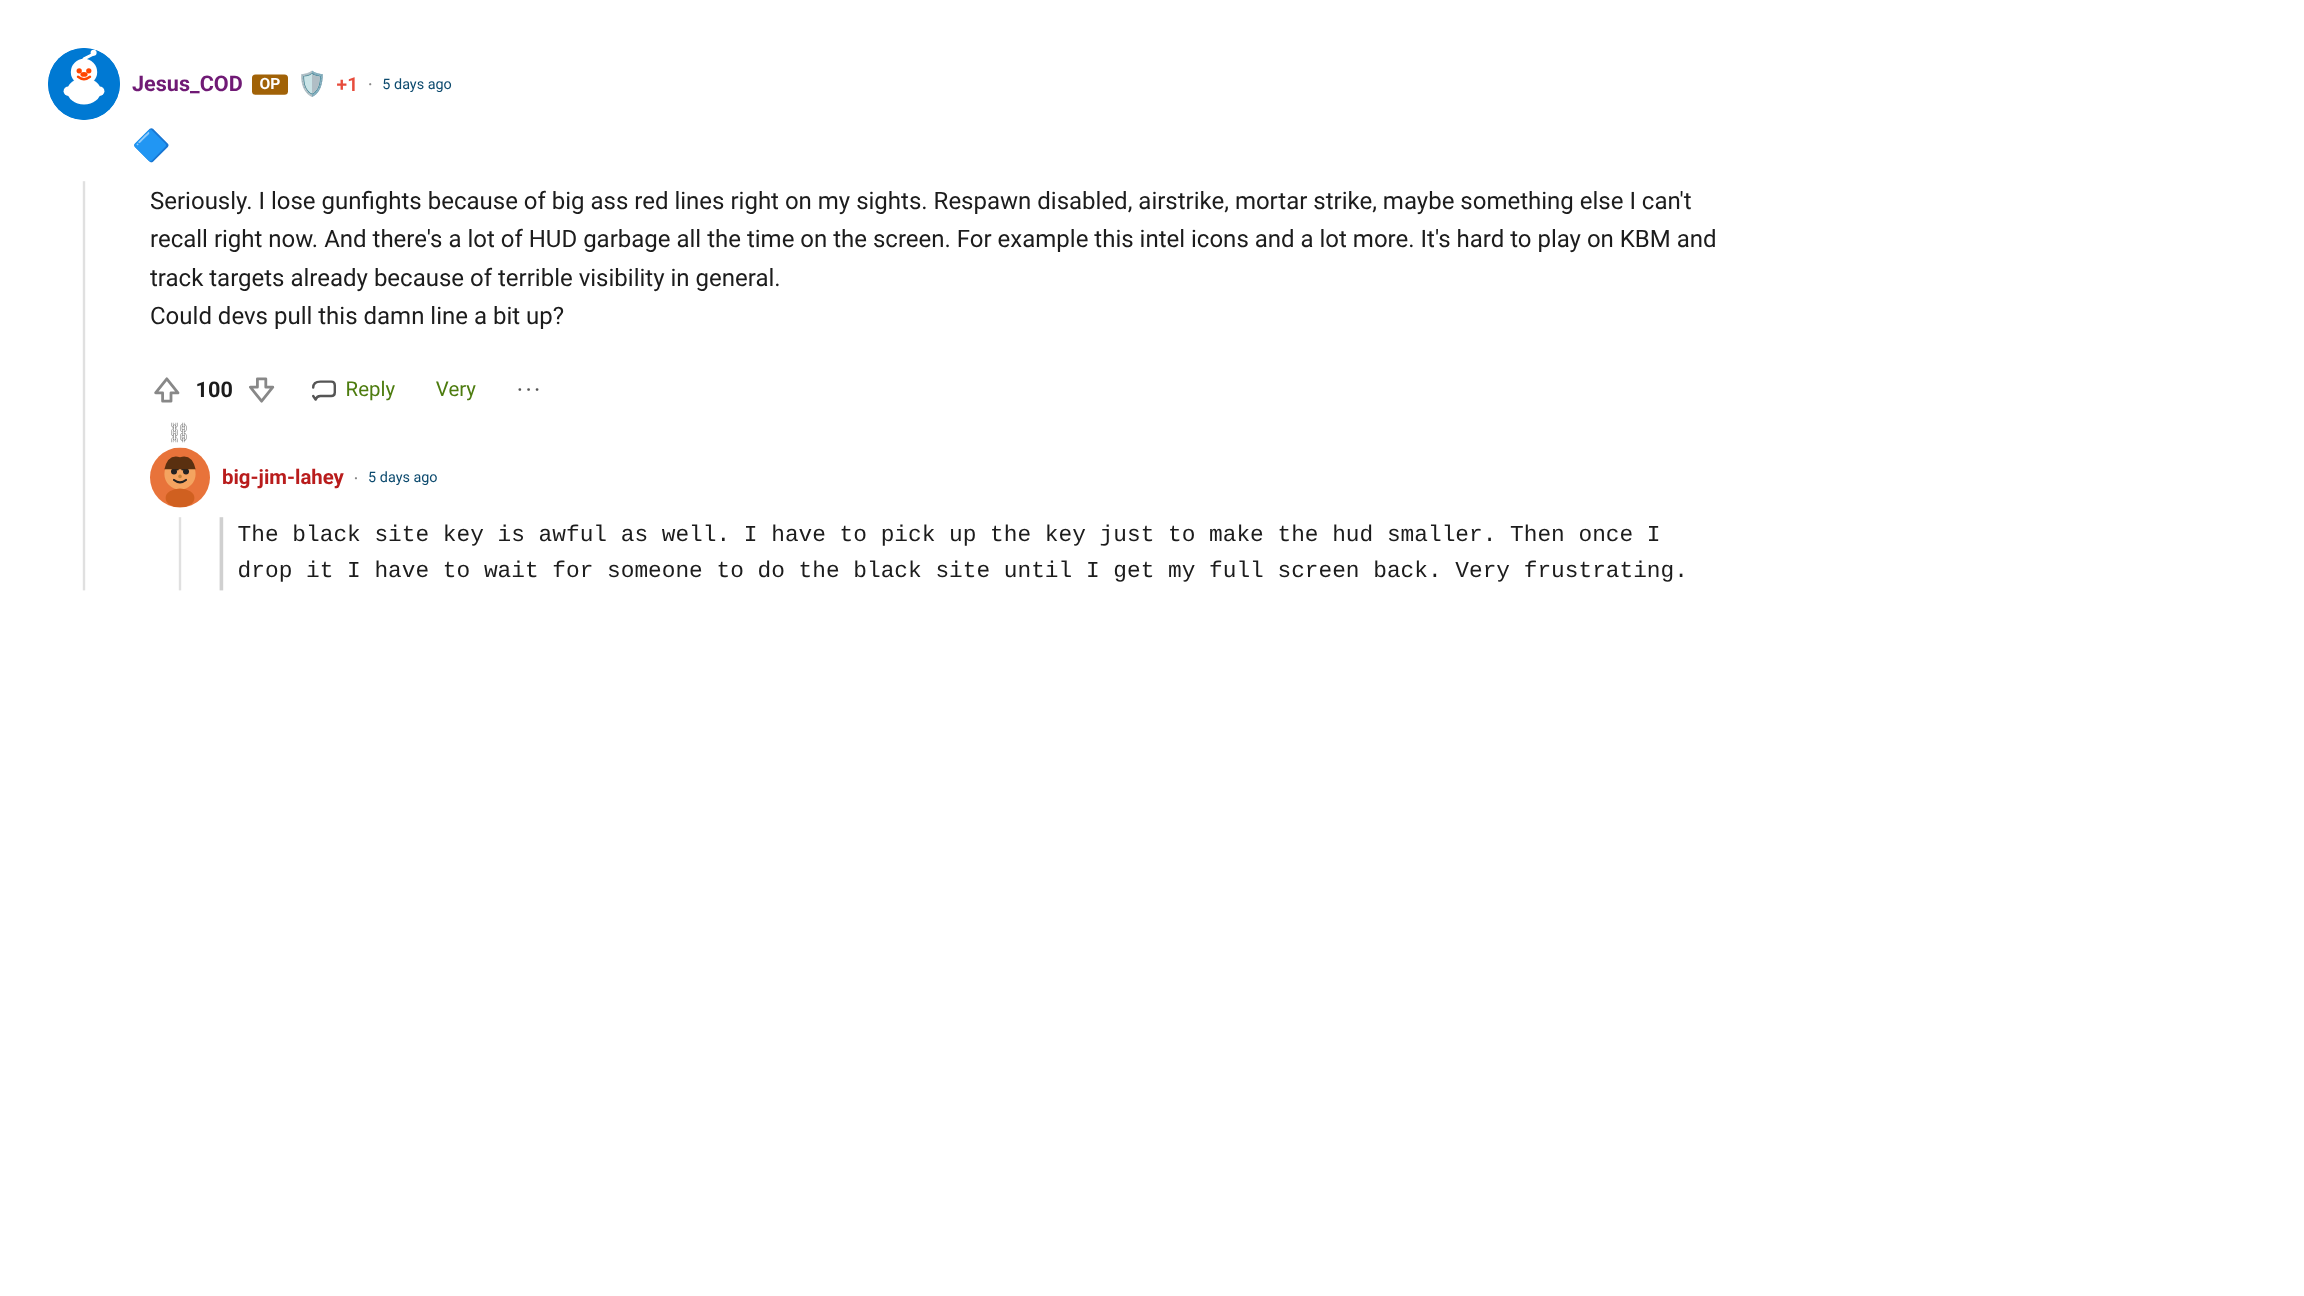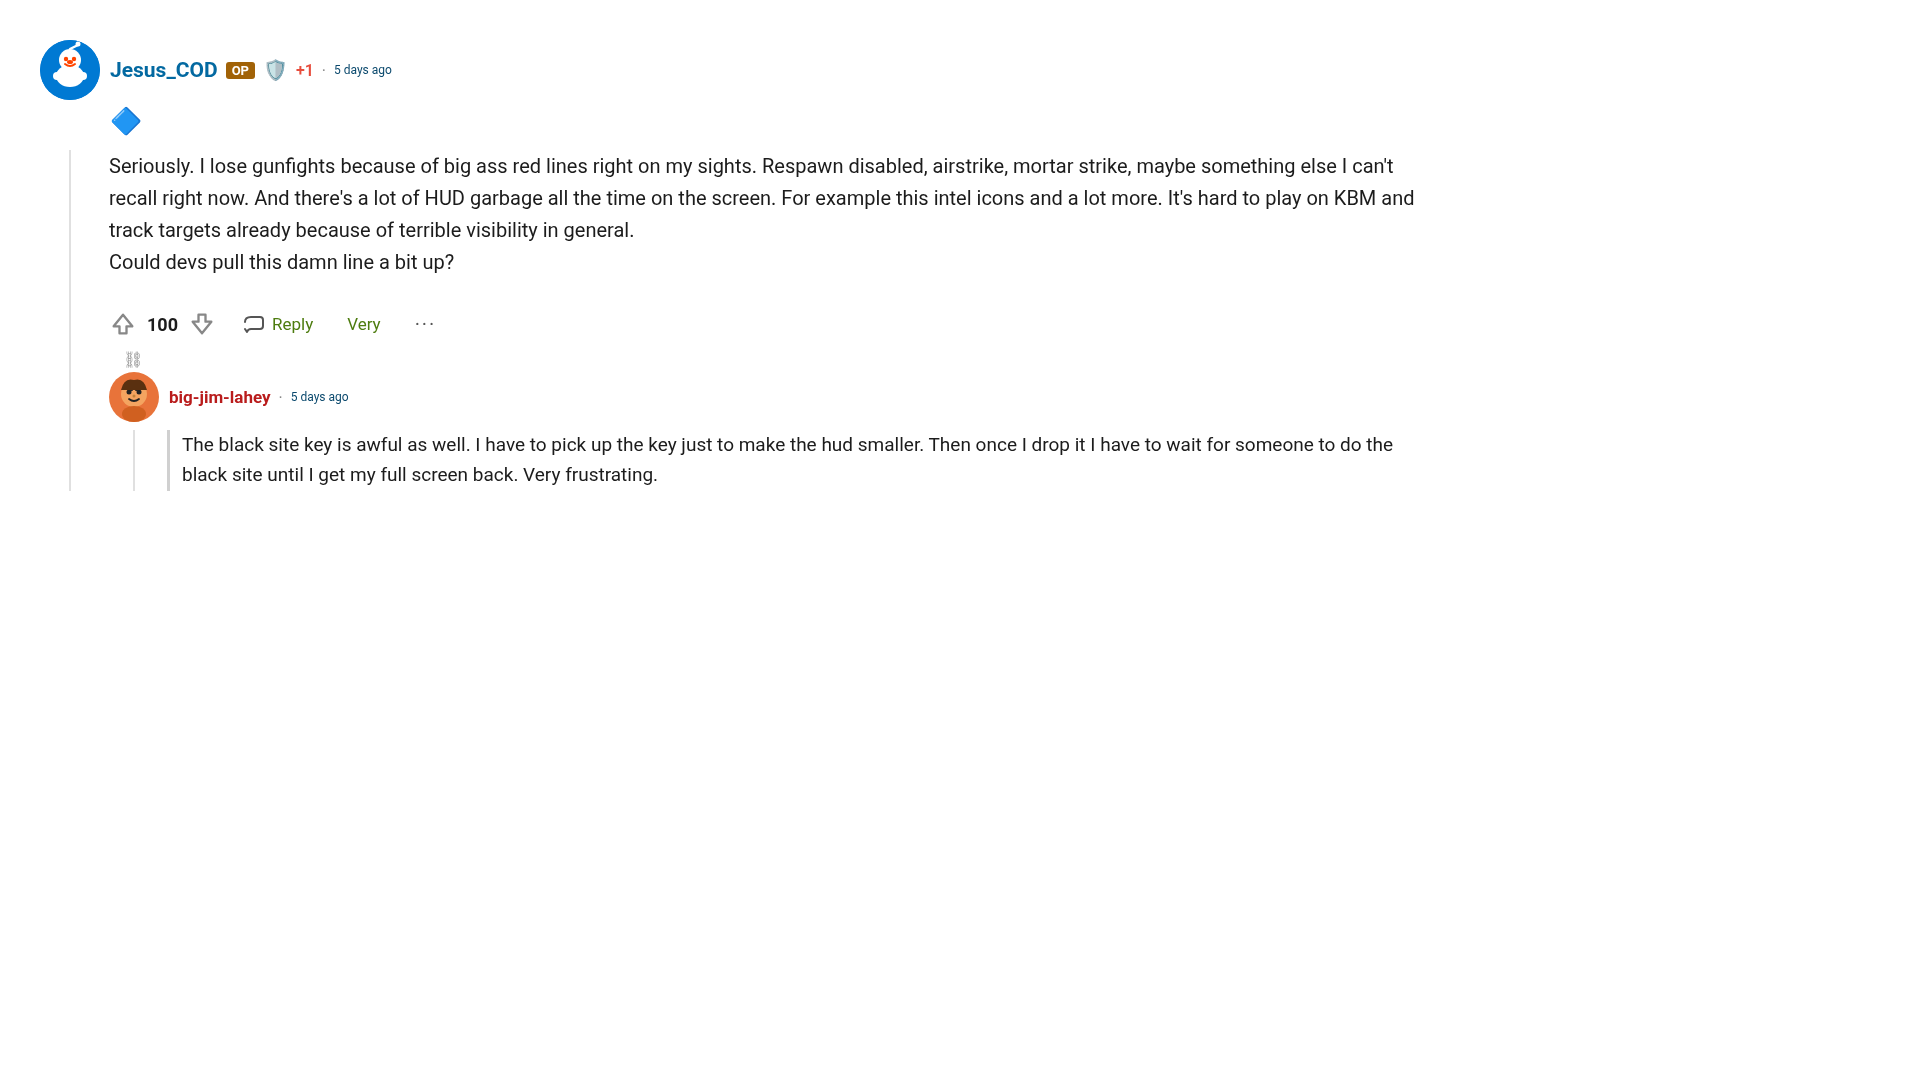--- a/index.html
+++ b/index.html
@@ -46,22 +46,22 @@
 
     .comment-meta {
       display: flex;
       align-items: center;
       gap: 8px;
       flex-wrap: wrap;
     }
 
     .username {
       font-weight: 700;
-      font-size: 21px;
-      color: #0369a1;
+      font-size: 18px;
+      color: #701a75;
       text-align: center;
     }
 
     .op-badge {
       background: #a16207;
       color: white;
       font-size: 13px;
       font-weight: 700;
       padding: 1px 6px;
       border-radius: 3px;
@@ -95,21 +95,21 @@
       margin-top: -4px;
       margin-bottom: 4px;
     }
 
     .award-icon {
       font-size: 26px;
     }
 
     .comment-body-wrapper {
       display: flex;
-      gap: 0;
+      gap: 16px;
     }
 
     .thread-line {
       width: 2px;
       background: #e0e0e0;
       margin-left: 29px;
       margin-right: 38px;
       flex-shrink: 0;
       min-height: 100%;
     }
@@ -206,20 +206,21 @@
     .sub-username {
       font-weight: 700;
       font-size: 17px;
       color: #b91c1c;
     }
 
     .sub-comment-body-wrapper {
       display: flex;
       gap: 0;
       margin-top: 8px;
+      font-family: Liberation Mono, monospace;
     }
 
     .sub-thread-line {
       width: 2px;
       background: #e0e0e0;
       margin-left: 24px;
       margin-right: 32px;
       flex-shrink: 0;
     }
 

